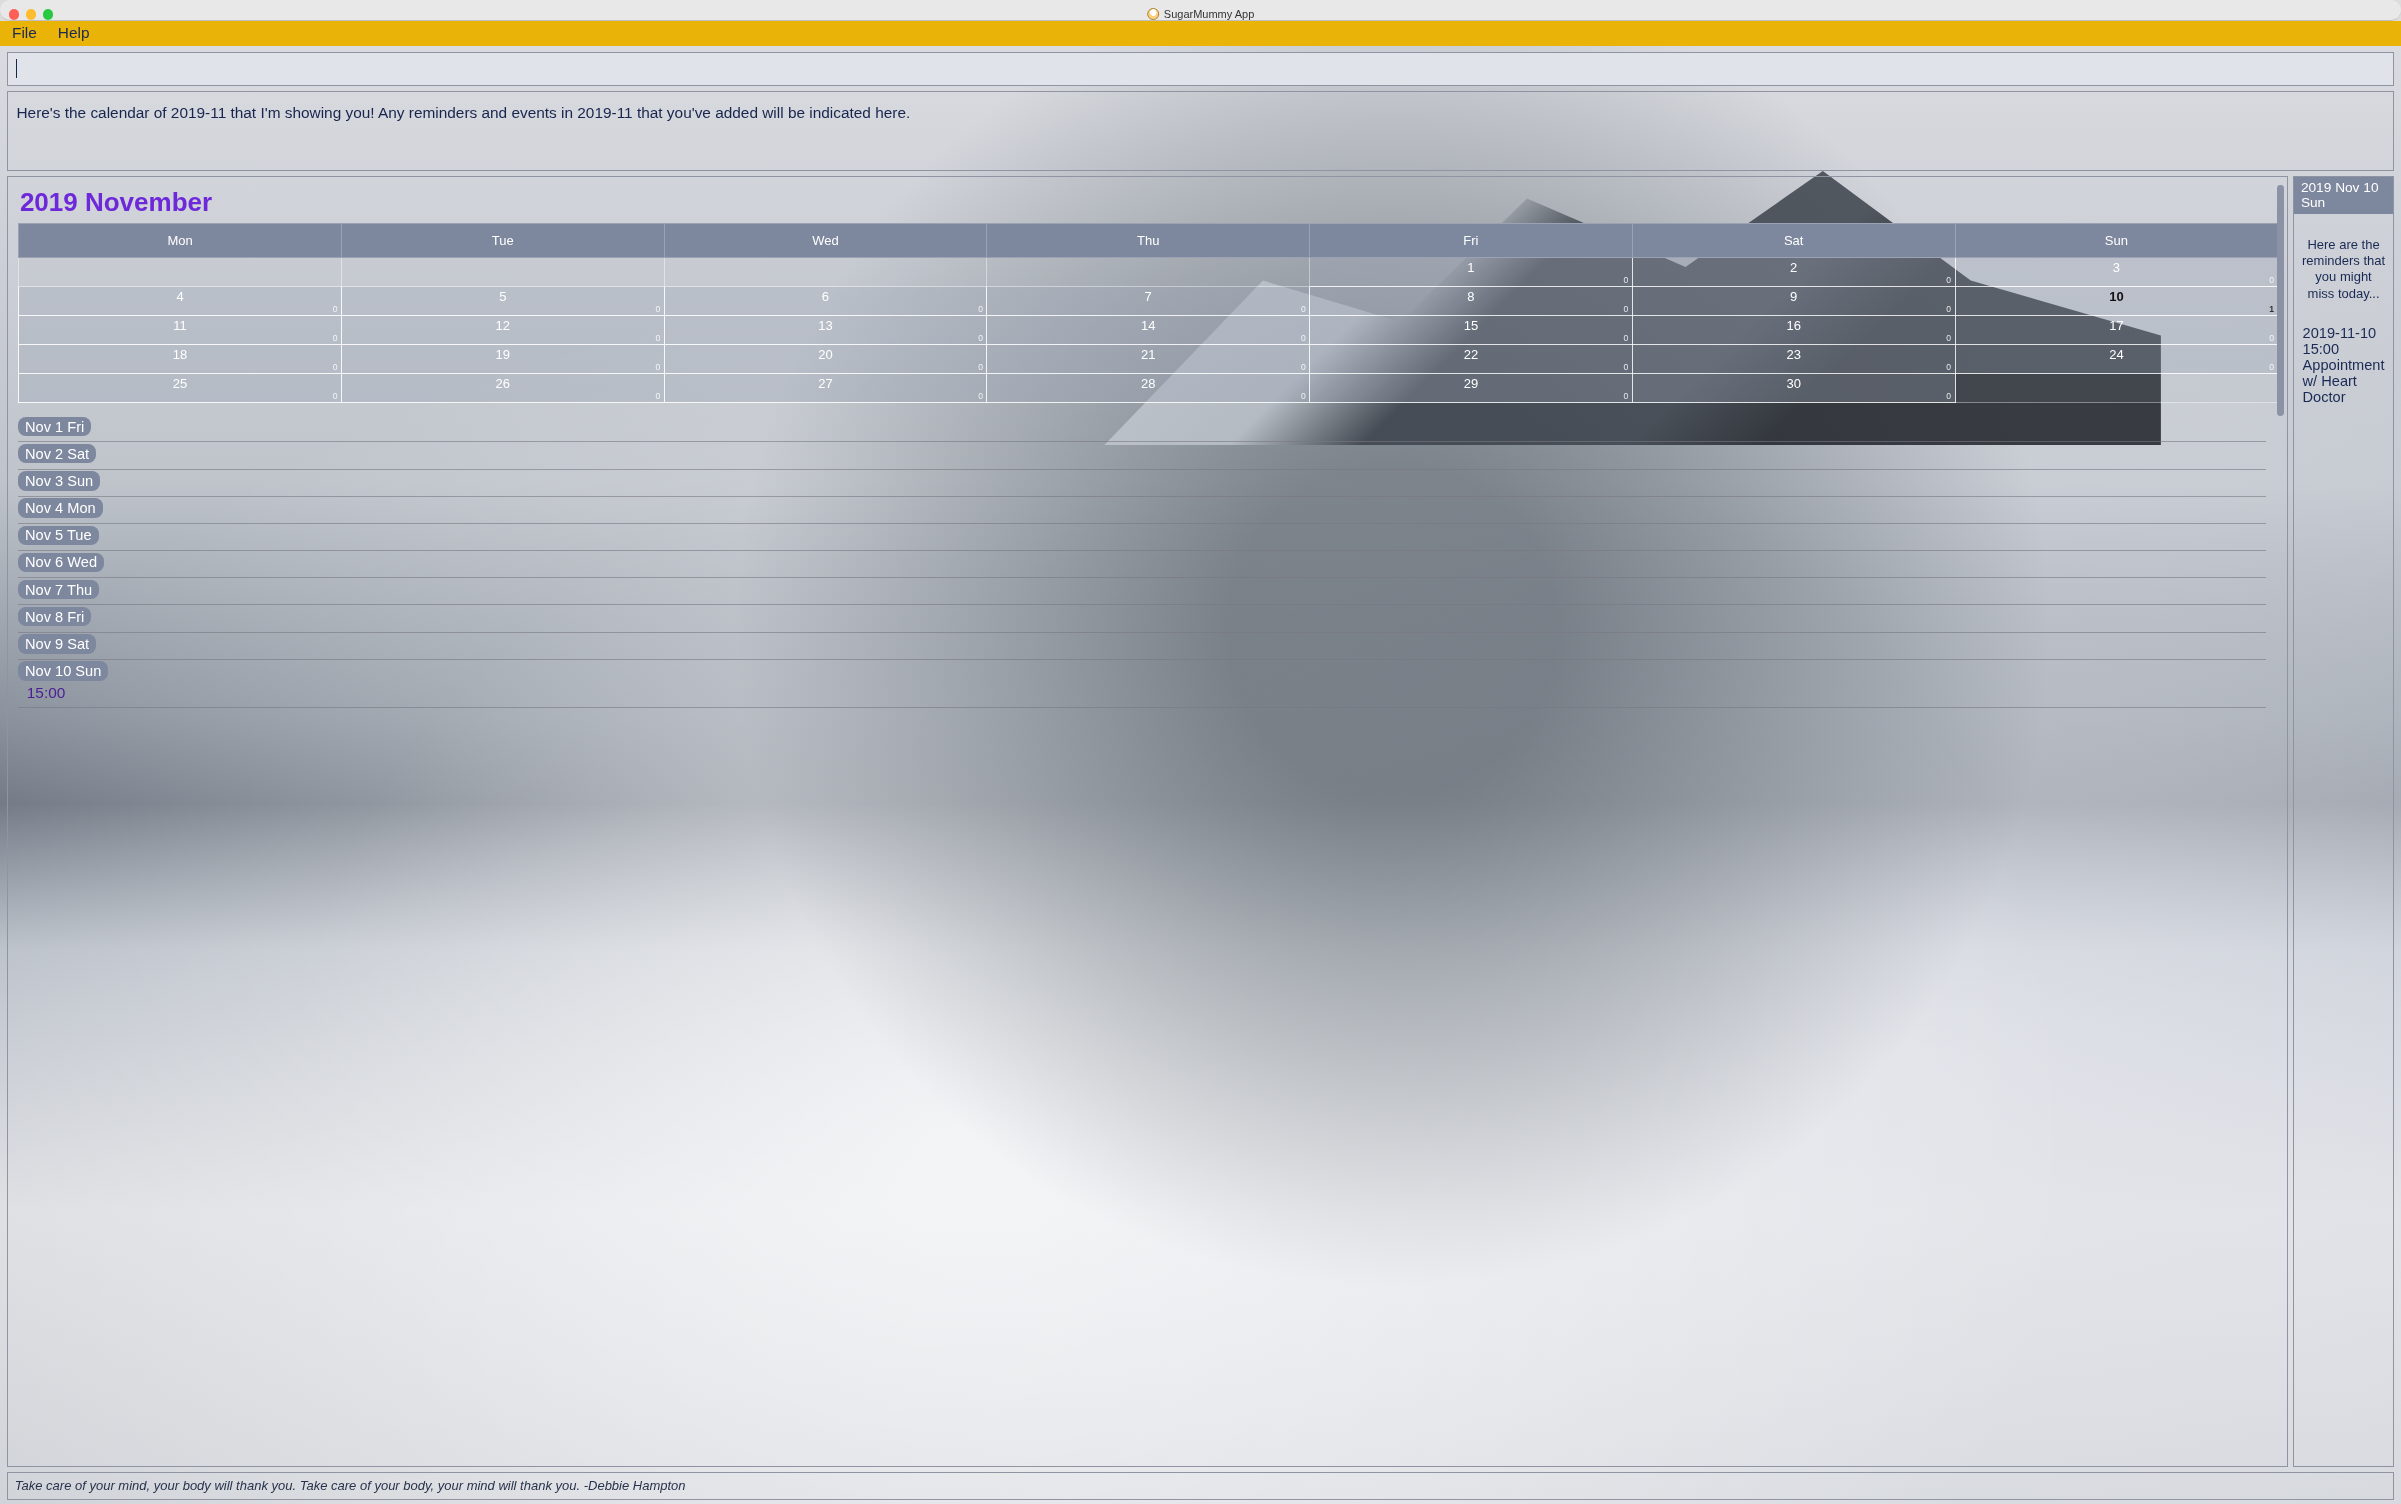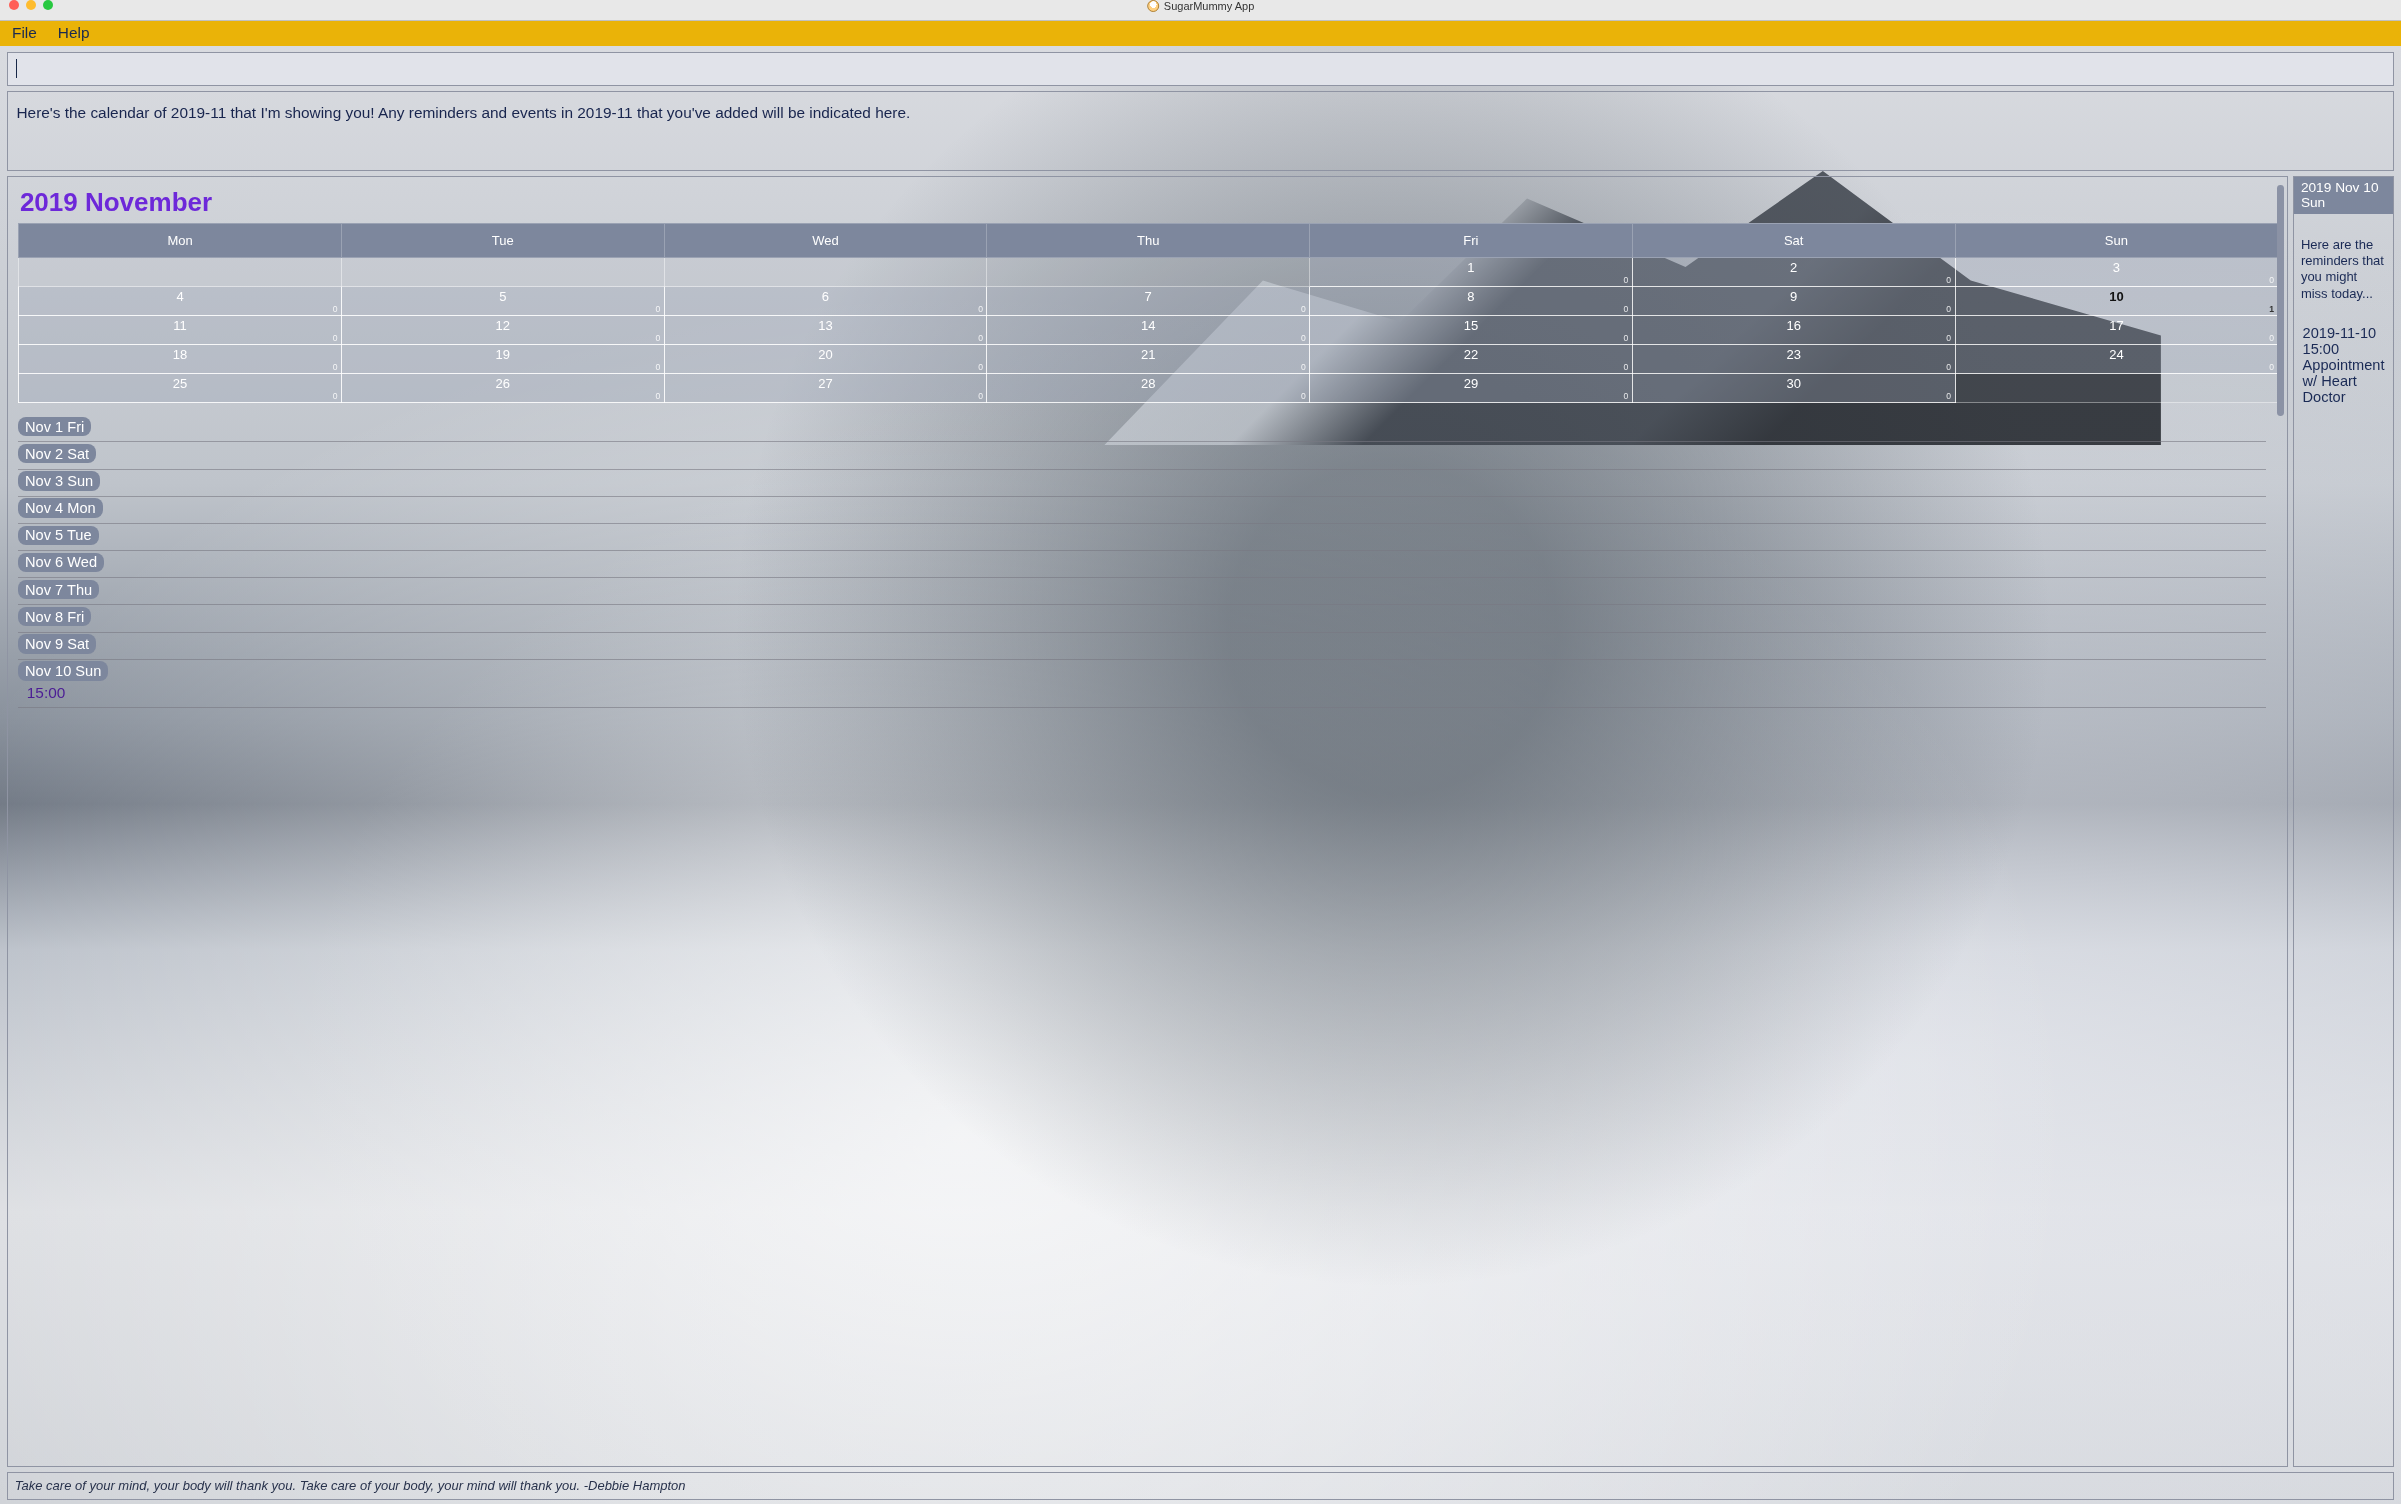--- a/index.html
+++ b/index.html
@@ -10,22 +10,23 @@
     color: #182848;
     overflow: hidden;
   }
 
   
   .titlebar {
     height: 20.6px;
     background: #e8e8e8;
     border-bottom: 0.9px solid #c0c0c0;
     display: flex;
-    align-items: flex-start;
+    align-items: flex-end;
     position: relative;
+    border-radius: 10px;
   }
   .traffic-lights {
     display: flex;
     gap: 6.9px;
     padding-left: 8.6px;
   }
   .tl { width: 10.3px; height: 10.3px; border-radius: 50%; }
   .tl.red { background: #ff5f57; }
   .tl.yellow { background: #febc2e; }
   .tl.green { background: #28c840; }
@@ -248,20 +249,21 @@
     background: #7d879d;
     color: #fff;
     font-size: 13.7px;
     padding: 3.4px 6.9px;
   }
   .rp-note {
     font-size: 13px;
     color: #1a2a55;
     padding: 5.1px 6.9px 1.7px 6.9px;
     line-height: 1.25;
+    text-align: center;
   }
   .rp-item {
     padding: 3.4px 8.6px;
     font-size: 14.6px;
     color: #1a2a55;
   }
   .rp-item .t { font-weight: 500; }
   .rp-item .d { }
 
   

